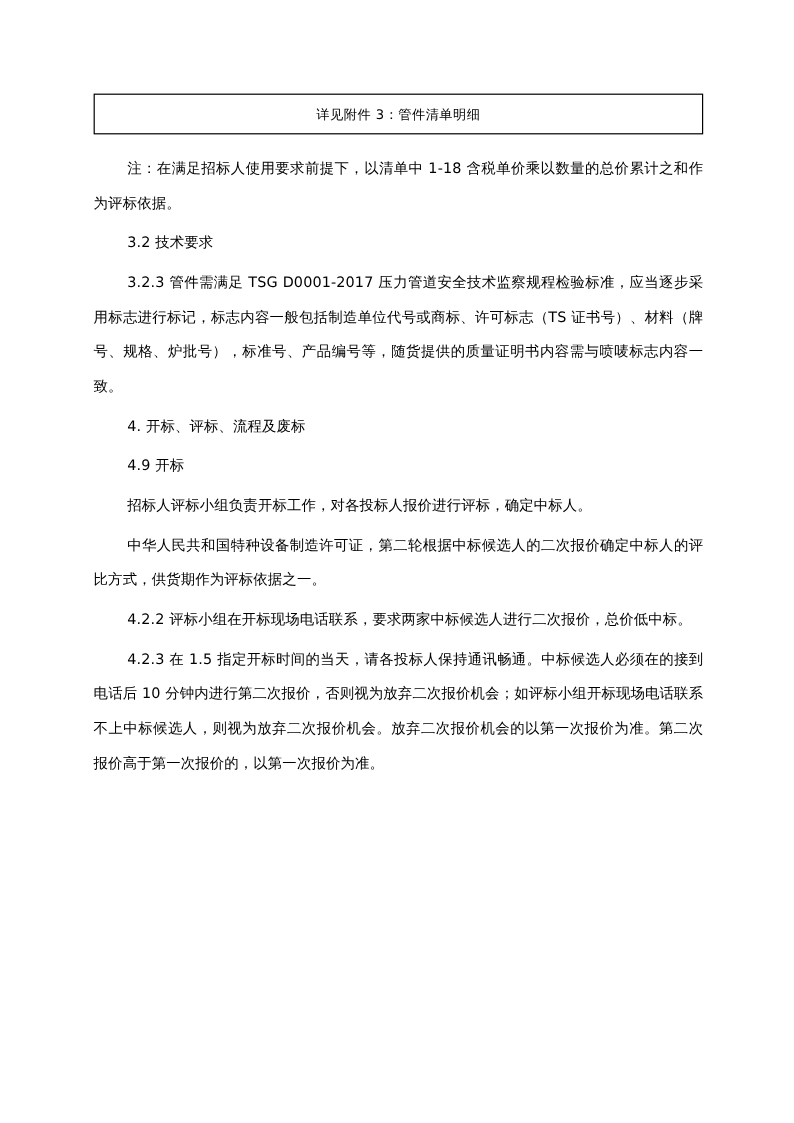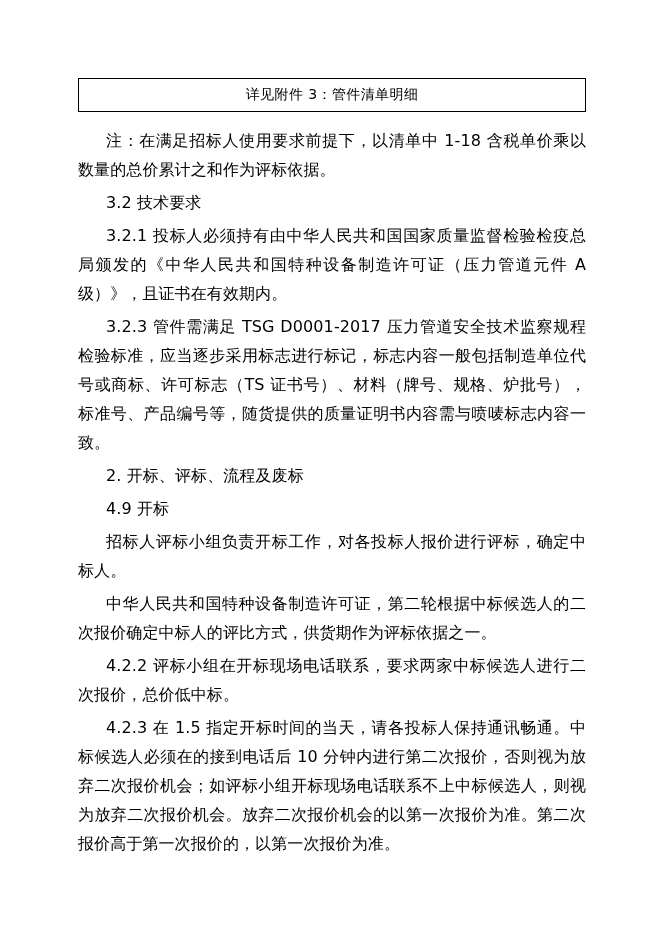--- a/index.html
+++ b/index.html
@@ -30,27 +30,27 @@
   .title-box {
     border: 1px solid #000000;
     height: 34px;
     display: flex;
     align-items: center;
     justify-content: center;
     box-sizing: border-box;
     margin-bottom: 14px;
   }
   .title-box .title-text {
-    font-size: 14px;
+    font-size: 11px;
     letter-spacing: 0.4px;
     font-family: "DejaVu Sans", "Liberation Sans", sans-serif;
   }
   p.para {
     margin: 4px 0 3px 0;
-    font-size: 16px;
+    font-size: 12px;
     line-height: 29px;
     text-align: justify;
     text-justify: inter-ideograph;
     letter-spacing: 0.1px;
     font-family: "DejaVu Sans", "Liberation Sans", sans-serif;
   }
   p.indent2 {
     text-indent: 28px;
   }
 </style>
@@ -59,23 +59,22 @@
 
 <div class="page">
   <div class="content">
 
     <div class="title-box">
       <span class="title-text">详见附件 3：管件清单明细</span>
     </div>
 
     <p class="para indent2">注：在满足招标人使用要求前提下，以清单中 1-18 含税单价乘以数量的总价累计之和作为评标依据。</p>
     <p class="para indent2">3.2 技术要求</p>
-    <p class="para indent2">3.2.1 投标人必须持有由中华人民共和国国家质量监督检验检疫总局颁发的《中华人民共和国特种设备制造许可证（压力管道元件 A 级）》，且证书在有效期内。</p>
     <p class="para indent2">3.2.3 管件需满足 TSG D0001-2017 压力管道安全技术监察规程检验标准，应当逐步采用标志进行标记，标志内容一般包括制造单位代号或商标、许可标志（TS 证书号）、材料（牌号、规格、炉批号），标准号、产品编号等，随货提供的质量证明书内容需与喷唛标志内容一致。</p>
-    <p class="para indent2">2. 开标、评标、流程及废标</p>
+    <p class="para indent2">4. 开标、评标、流程及废标</p>
     <p class="para indent2">4.9 开标</p>
     <p class="para indent2">招标人评标小组负责开标工作，对各投标人报价进行评标，确定中标人。</p>
     <p class="para indent2">中华人民共和国特种设备制造许可证，第二轮根据中标候选人的二次报价确定中标人的评比方式，供货期作为评标依据之一。</p>
     <p class="para indent2">4.2.2 评标小组在开标现场电话联系，要求两家中标候选人进行二次报价，总价低中标。</p>
     <p class="para indent2">4.2.3 在 1.5 指定开标时间的当天，请各投标人保持通讯畅通。中标候选人必须在的接到电话后 10 分钟内进行第二次报价，否则视为放弃二次报价机会；如评标小组开标现场电话联系不上中标候选人，则视为放弃二次报价机会。放弃二次报价机会的以第一次报价为准。第二次报价高于第一次报价的，以第一次报价为准。</p>
 
   </div>
 </div>
 
 </body></html>

